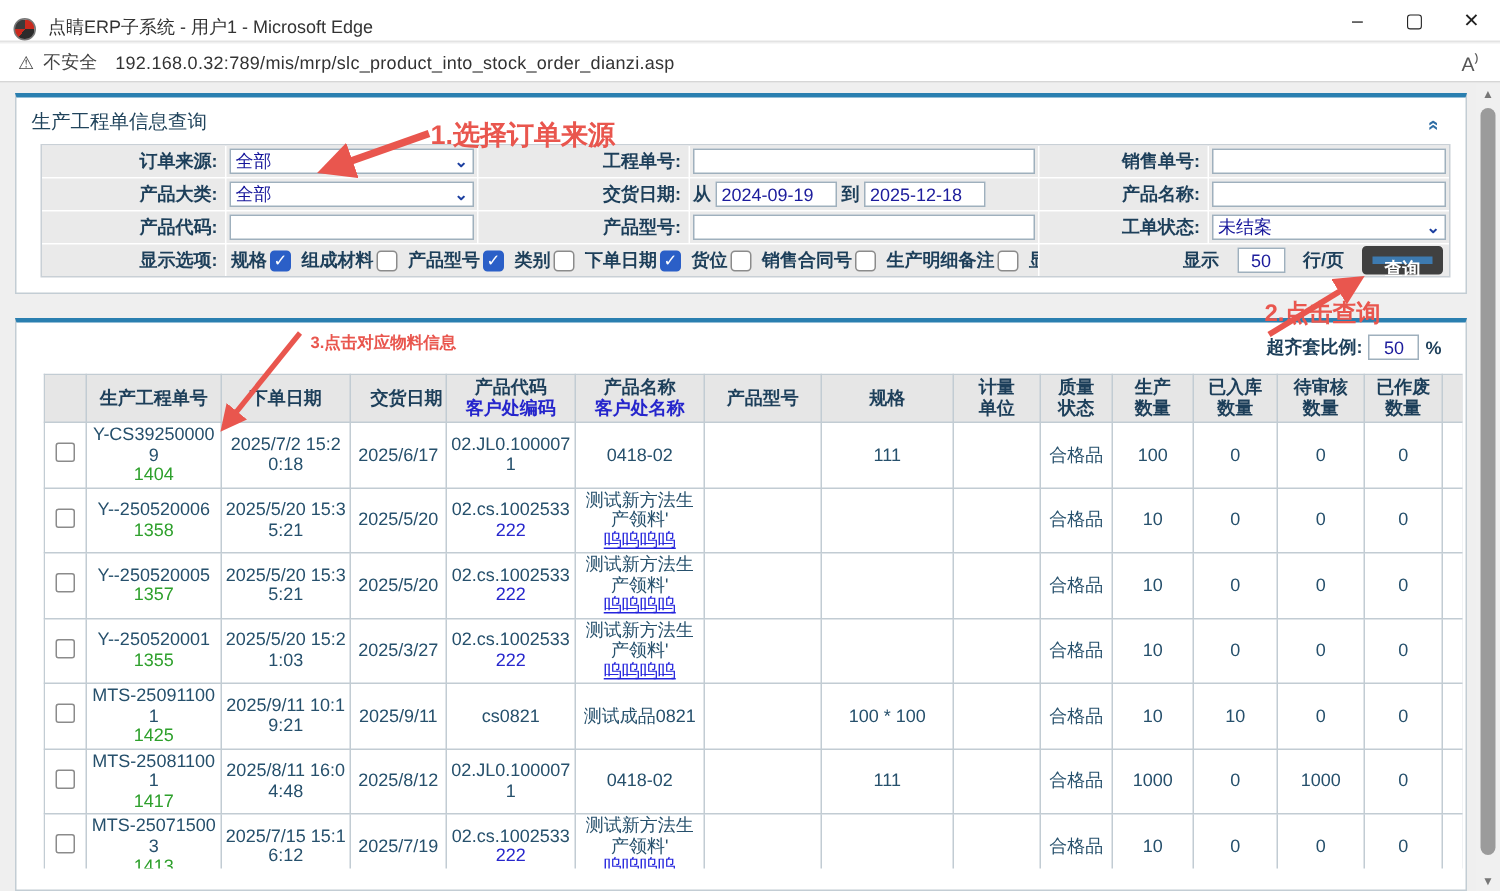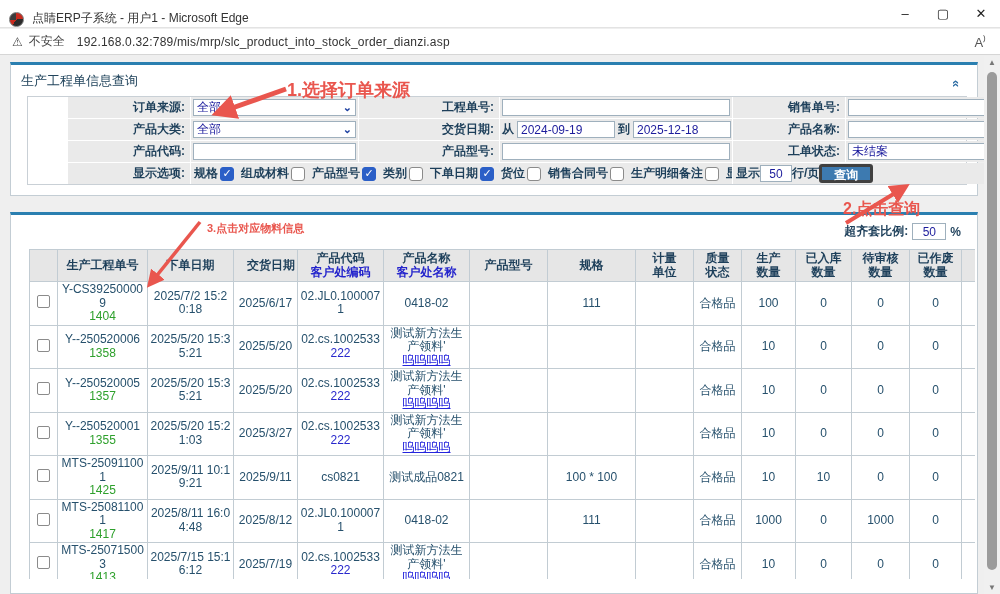--- a/index.html
+++ b/index.html
@@ -25,44 +25,44 @@
   .panel { position:absolute; left:10px; width:968px; background:#fff;
     border:1px solid #c3cdd4; border-top:3px solid #2a7fb0; }
   #panel-query { top:62px; height:134px; }
   #panel-materials { top:212px; height:382px; }
   .panel-title { font-size:13px; color:#21445c; padding:7px 0 0 10px; }
   .collapse { position:absolute; right:18px; top:10px; color:#2e6da4; font-weight:bold;
     font-size:13px; transform:rotate(90deg); letter-spacing:-2px; }
   
   .form-grid { position:absolute; left:16px; top:31px; width:940px;
     display:grid; grid-template-columns:122px 167px 140px 232px 112px 160px;
-    grid-auto-rows:21px; gap:1px; background:#fff; border:1px solid #c9d0d6;padding-left:40px; }
+    grid-auto-rows:21px; gap:1px; background:#fff; border:1px solid #c9d0d6; }
   .fcell { background:#eaeaea; display:flex; align-items:center; font-size:12px; }
   .flabel { justify-content:flex-end; padding-right:5px; color:#1d3f5a; font-weight:bold; }
   .ffield { padding:1px 2px; }
   .tbox { width:100%; height:17px; background:#fff; border:1px solid #9fb0bd; font-size:12px;
     color:#1c1c9c; padding:0 3px; font-family:"Liberation Sans",sans-serif; }
   .selectbox { width:100%; height:17px; background:#fff; border:1px solid #9fb0bd;
     display:flex; align-items:center; font-size:12px; color:#15159a; padding:0 3px; }
   .selectbox .chev { margin-left:auto; color:#1c3fa0; font-size:11px; font-weight:bold; }
   .datewrap { display:flex; align-items:center; gap:3px; width:100%; font-size:12px;
     color:#1d3f5a; font-weight:bold; }
-  .datewrap .tbox { width:98px; font-weight:normal; }
+  .datewrap .tbox { width:81px; font-weight:normal; }
   .opts { grid-column:2 / span 3; }
   .optrow { display:flex; align-items:center; flex-wrap:nowrap; padding-left:3px;
     white-space:nowrap; overflow:hidden; }
   .opt { display:inline-flex; align-items:center; margin-right:7px; }
   .opt-label { font-size:12px; color:#1d3f5a; font-weight:bold; margin-right:2px; }
   .cb { width:14px; height:14px; border:1px solid #8b8b8b; border-radius:3px; background:#fff;
     display:inline-flex; align-items:center; justify-content:center; font-size:11px; color:#fff; }
   .cb.checked { background:#2b5fc7; border-color:#2b5fc7; }
-  .pagerow { grid-column:5 / span 2; justify-content:flex-start; padding-right:4px; gap:0; }
+  .pagerow { grid-column:5 / span 2; justify-content:flex-end; padding-right:4px; gap:12px; }
   .pagerow .plabel { font-size:12px; color:#1d3f5a; font-weight:bold; }
   .rows-input { width:32px; height:17px; text-align:center; }
-  .query-btn { width:54px; height:19px; background:#3d7ab0; border:3px solid #404040;
+  .query-btn { width:54px; height:19px; background:#3d7ab0; border:7px solid #404040;
     border-radius:3px; color:#fff; font-size:12px; font-weight:bold;
     font-family:"Liberation Sans",sans-serif; }
   
   .ratio-wrap { position:absolute; right:16px; top:8px; display:flex; align-items:center;
     gap:4px; font-size:12px; color:#1d3f5a; font-weight:bold; }
   .ratio-input { width:34px; height:17px; text-align:center; }
   .tablewrap { position:absolute; left:18px; top:34px; width:946px; height:330px; overflow:hidden; }
   table.mat { border-collapse:collapse; table-layout:fixed; width:946px; }
   table.mat th, table.mat td { border:1px solid #c2ccd3; font-size:12px; line-height:13.5px;
     text-align:center; vertical-align:middle; padding:1px 2px; overflow:hidden; word-break:break-all; }

